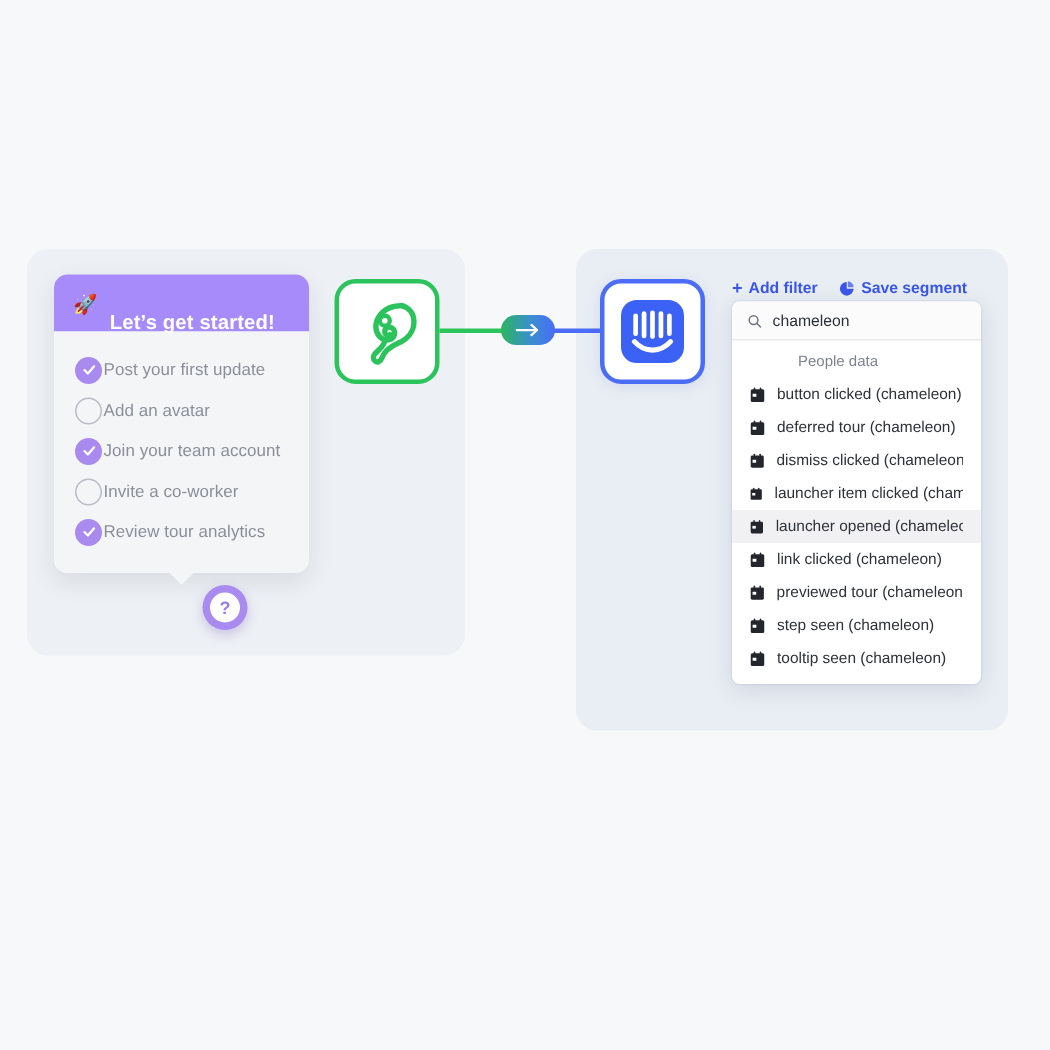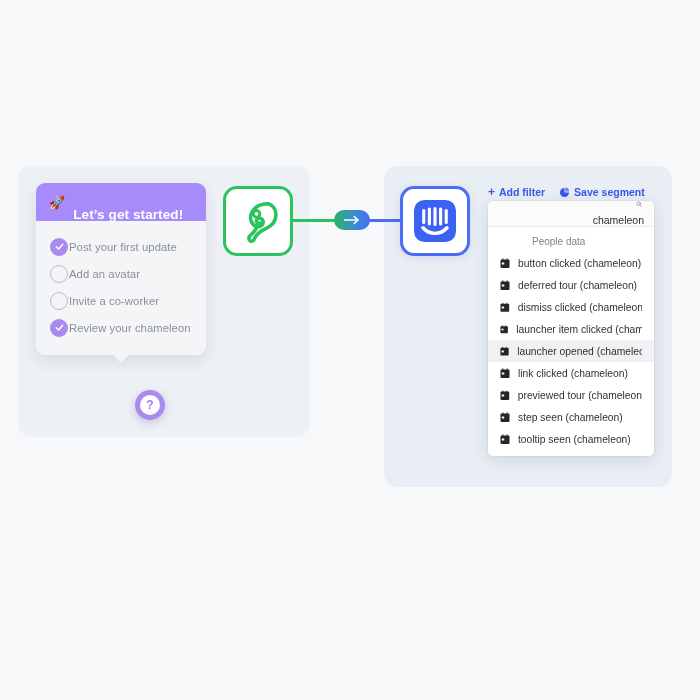--- a/index.html
+++ b/index.html
@@ -236,27 +236,26 @@
     left: 488px;
     top: 201px;
     width: 166px;
     background: #ffffff;
     border-radius: 5px;
     box-shadow: 0 4px 16px rgba(30, 40, 90, 0.13), 0 0 0 1px rgba(30,40,90,0.045);
     overflow: hidden;
   }
   .dd-search {
     display: flex;
-    align-items: flex-end;
+    align-items: center;
     gap: 7px;
     height: 26px;
     padding: 0 10px;
     border-bottom: 1px solid #e9eaee;
     background: #fbfbfc;
-    flex-direction: column;
   }
   .dd-search-text {
     font-size: 10.5px;
     color: #2c3038;
   }
   .dd-section {
     font-size: 10px;
     color: #7e838e;
     padding: 9px 12px 5px 12px;
     margin-left: 32px;
@@ -304,33 +303,41 @@
             </svg>
         </span>
         <span class="ck-label">Post your first update</span>
       </div>
 
       <div class="ck-item">
         <span class="ck-box todo"></span>
         <span class="ck-label">Add an avatar</span>
       </div>
 
-
-      <div class="ck-item">
-        <span class="ck-box todo"></span>
-        <span class="ck-label">Invite a co-worker</span>
-      </div>
-
       <div class="ck-item">
         <span class="ck-box done">
           <svg width="11" height="11" viewBox="0 0 24 24" fill="none" stroke="#ffffff" stroke-width="3.2" stroke-linecap="round" stroke-linejoin="round">
               <polyline points="5,12.5 10,17.5 19,7"></polyline>
             </svg>
         </span>
-        <span class="ck-label">Review your chameleon</span>
+        <span class="ck-label">Join your team account</span>
+      </div>
+
+      <div class="ck-item">
+        <span class="ck-box todo"></span>
+        <span class="ck-label">Invite a co-worker</span>
+      </div>
+
+      <div class="ck-item">
+        <span class="ck-box done">
+          <svg width="11" height="11" viewBox="0 0 24 24" fill="none" stroke="#ffffff" stroke-width="3.2" stroke-linecap="round" stroke-linejoin="round">
+              <polyline points="5,12.5 10,17.5 19,7"></polyline>
+            </svg>
+        </span>
+        <span class="ck-label">Review tour analytics</span>
       </div>
 
     </div>
     <div class="ck-tail"></div>
   </div>
 
   <div class="help-fab">
     <div class="help-fab-inner">
       <span>?</span>
     </div>

